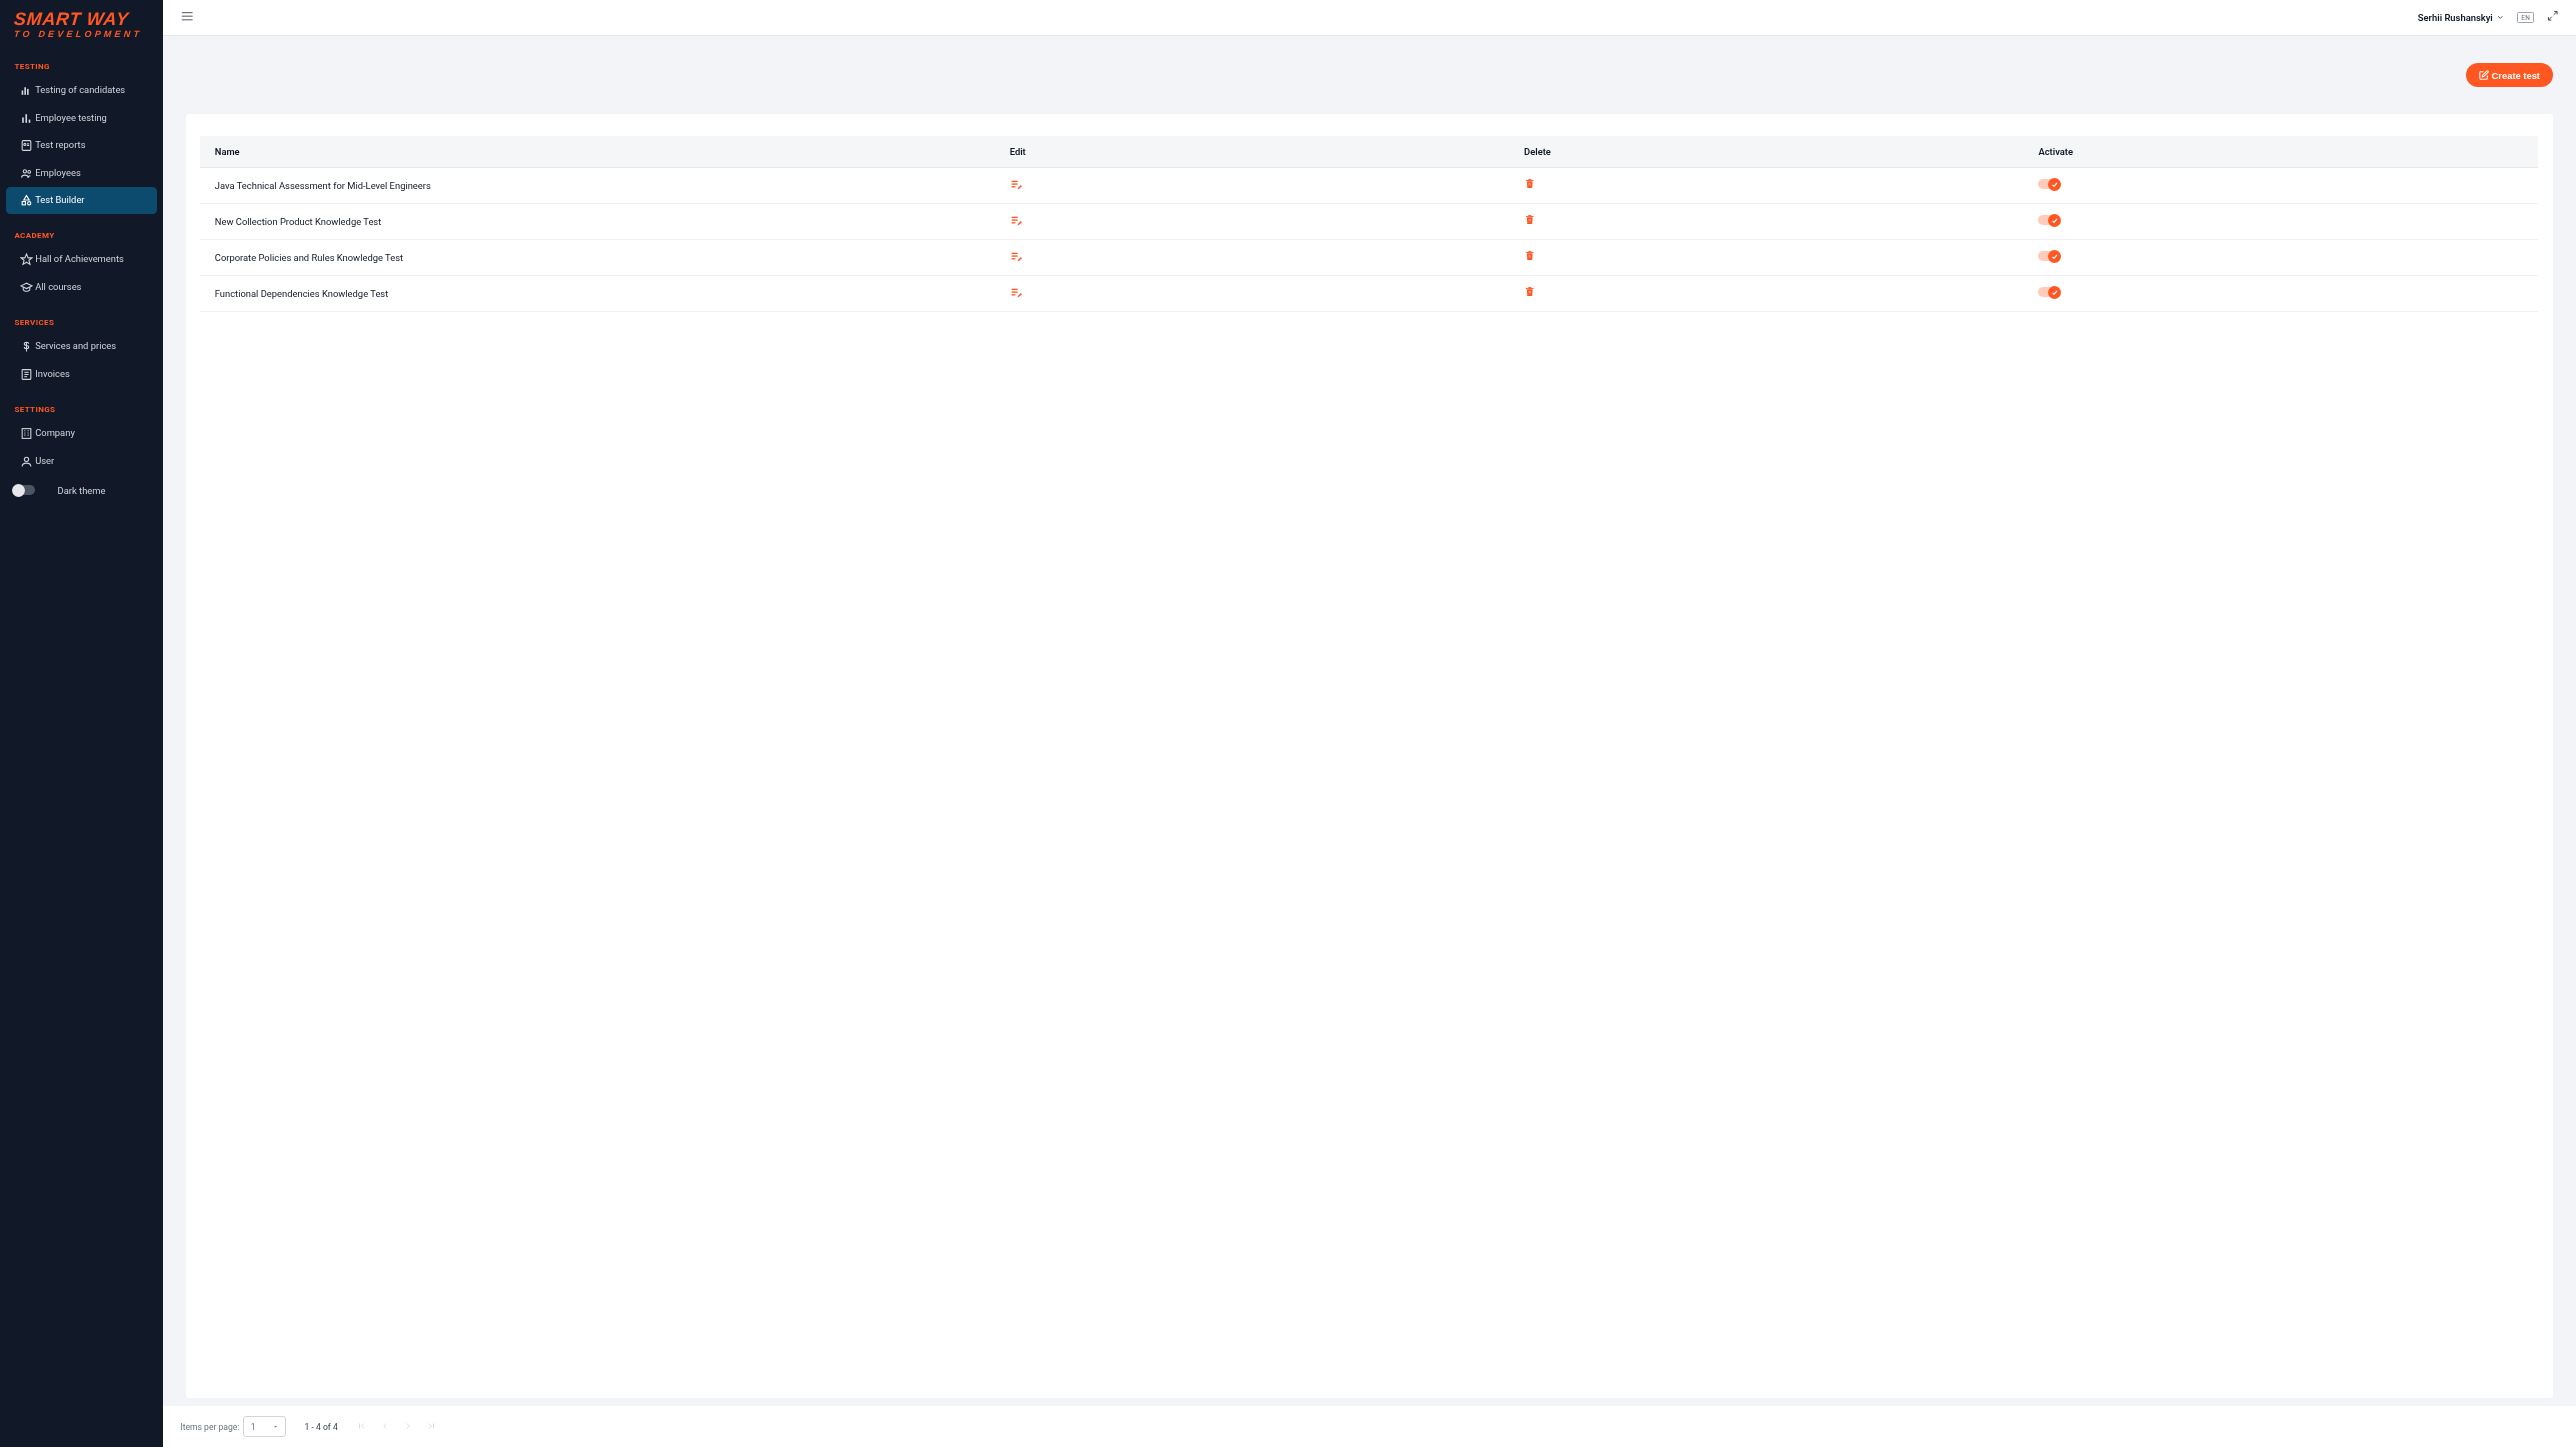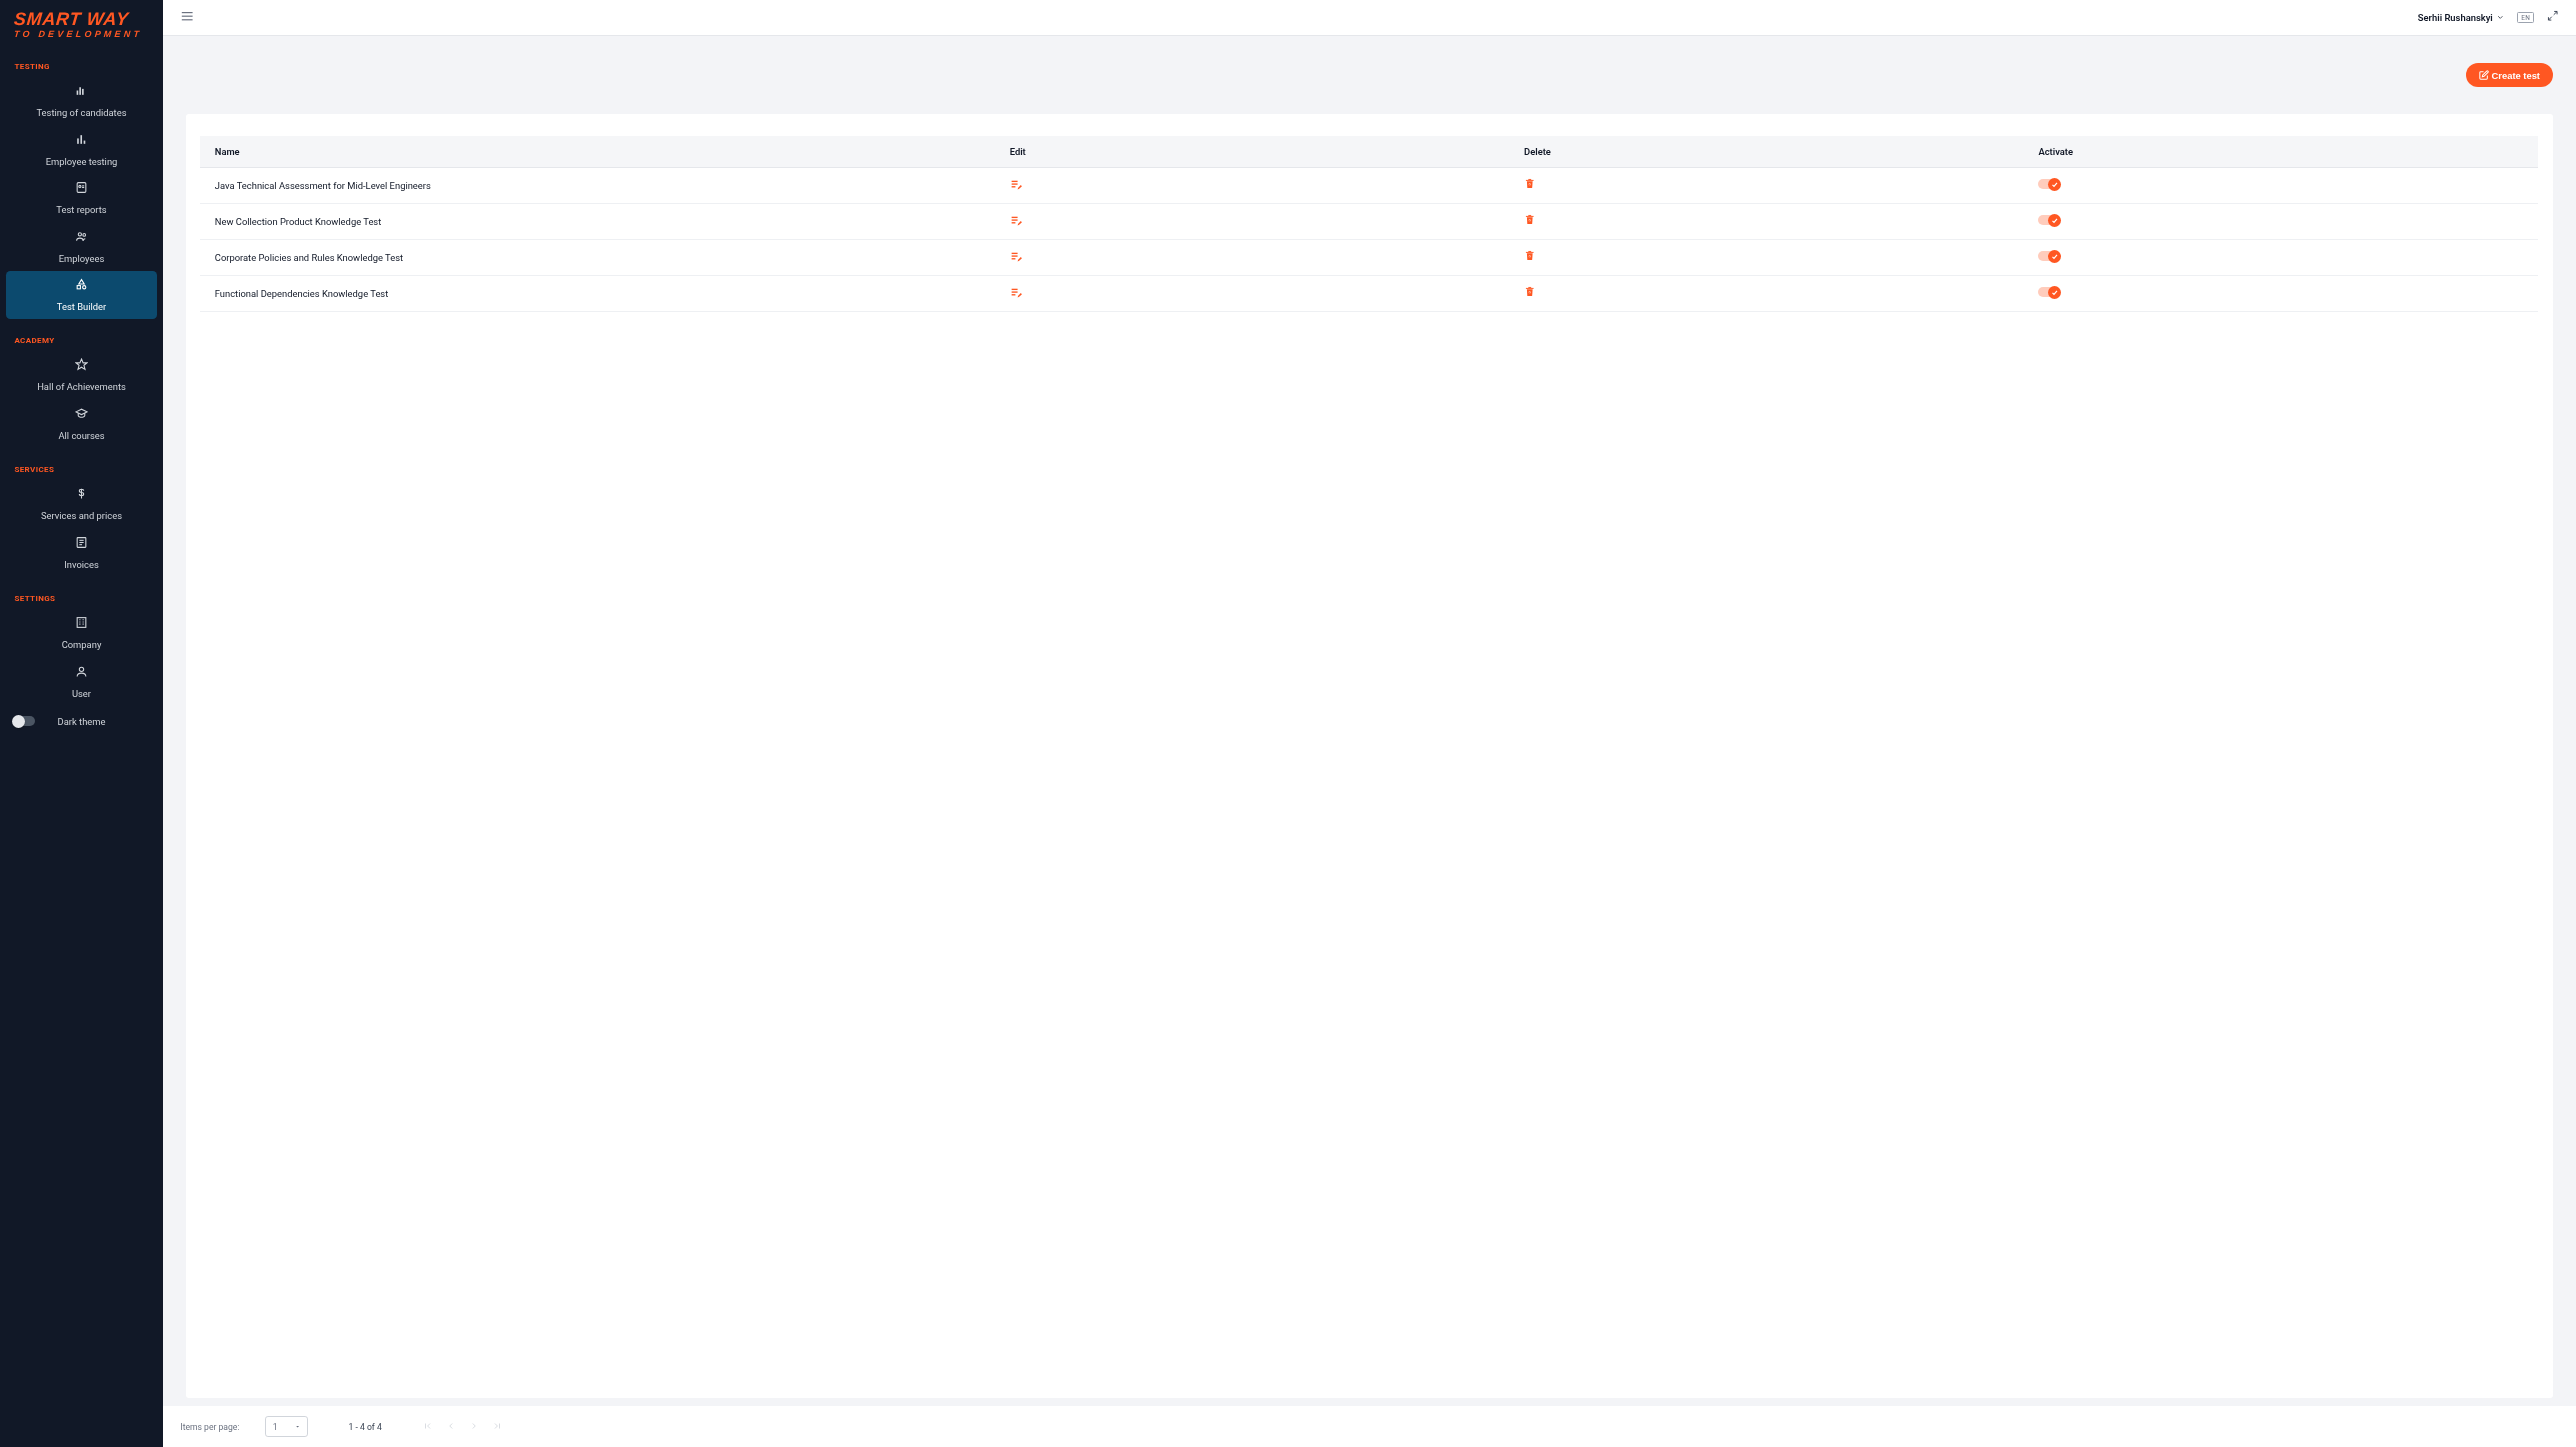--- a/index.html
+++ b/index.html
@@ -42,29 +42,28 @@
   }
   .nav-section-title {
     font-size: 8px;
     font-weight: 700;
     color: #ff5722;
     letter-spacing: 0.4px;
     padding: 17.3px 14.4px 5.8px 14.4px;
   }
   .nav-item {
     display: flex;
-    align-items: center;
-    gap: 10px;
+    align-items: flex-start;
+    gap: 2px;
     padding: 7.2px 14.4px;
     font-size: 9.4px;
     color: #d1d5db;
     cursor: pointer;
     margin: 0 5.8px;
     border-radius: 4.3px;
-    flex-direction: column;
   }
   .nav-item.active {
     background: #0c4a6e;
     color: #fff;
   }
   .nav-item svg { width: 13px; height: 13px; flex-shrink: 0; }
   .dark-theme-row {
     display: flex;
     align-items: center;
     gap: 23px;
@@ -172,21 +171,21 @@
   .activate-thumb {
     width: 13px; height: 13px; background: #ff5722; border-radius: 50%;
     position: absolute; top: -1.4px; right: -1.4px;
     display: flex; align-items: center; justify-content: center;
   }
   .activate-thumb svg { width: 7.2px; height: 7.2px; }
 
   .paginator {
     display: flex;
     align-items: center;
-    gap: 25px;
+    gap: 3px;
     padding: 10px 17.3px;
     font-size: 8.6px;
     color: #6b7280;
     background: #fff;
     margin: 8.6px 0 0 0;
   }
   .pg-select {
     border: 0.7px solid #d1d5db;
     border-radius: 2.9px;
     padding: 4.3px 20px 4.3px 7.2px;

